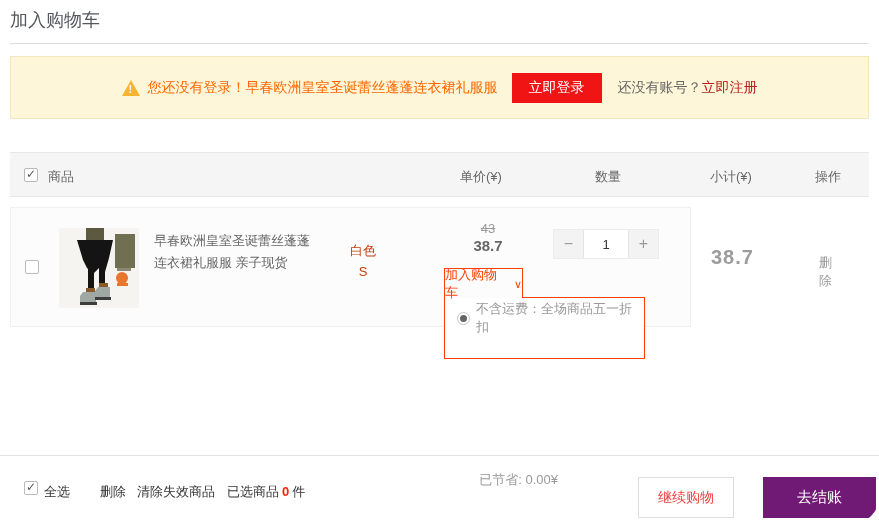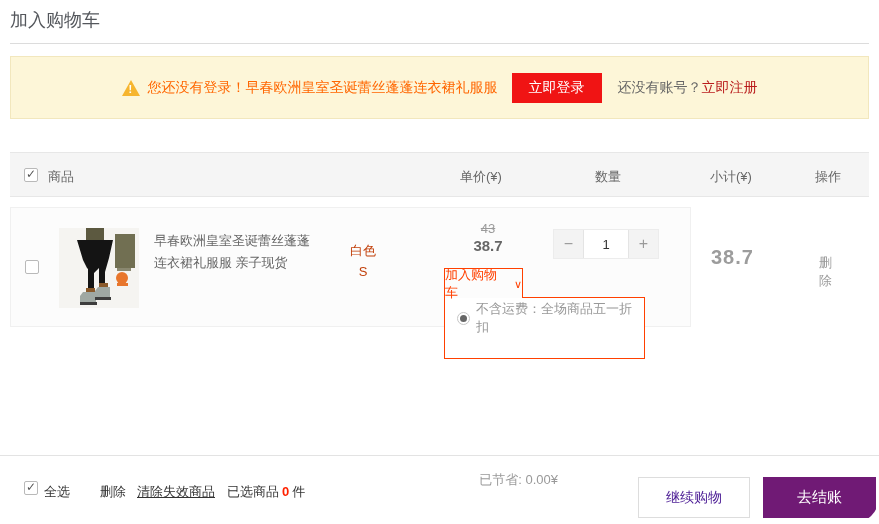--- a/index.html
+++ b/index.html
@@ -64,29 +64,29 @@
   .radio { width:13px; height:13px; border:1px solid #c6c6c6; border-radius:50%; background:#fff;
     display:inline-flex; align-items:center; justify-content:center; flex:0 0 auto; }
   .radio.selected::after { content:""; width:7px; height:7px; border-radius:50%; background:#666; }
 
   
   .footer { position:absolute; left:0; top:455px; width:879px; height:69px; background:#fff;
     border-top:1px solid #e3e3e3; font-size:13px; }
   .footer .f-cb { position:absolute; left:24px; top:25px; }
   .f-selectall { position:absolute; left:44px; top:27px; color:#333; cursor:pointer; }
   .f-delete { position:absolute; left:100px; top:27px; color:#333; cursor:pointer; }
-  .f-clear { position:absolute; left:137px; top:27px; color:#333; cursor:pointer;text-decoration:underline; }
+  .f-clear { position:absolute; left:137px; top:27px; color:#333; cursor:pointer; }
   .f-selected { position:absolute; left:227px; top:27px; color:#333; }
   .f-selected .count { color:#ff2200; font-weight:bold; margin:0 3px; }
   .totals { position:absolute; right:321px; top:14px; text-align:right; line-height:20px; }
   .total-line { color:#333; }
   .total-line .val { color:#ff4400; }
   .saved-line { color:#999; }
-  .continue-btn { position:absolute; left:638px; top:21px; width:112px; height:41px;
-    background:#fff; border:1px solid #ddd; color:#4c1d95; font-size:14px; cursor:pointer; }
+  .continue-btn { position:absolute; left:638px; top:21px; width:96px; height:41px;
+    background:#fff; border:1px solid #ddd; color:#ef4444; font-size:14px; cursor:pointer; }
   .checkout-btn { position:absolute; left:763px; top:21px; width:113px; height:41px;
     background:#701a75; border:none; color:#fff; font-size:15px; cursor:pointer; }
 </style>
 </head>
 <body>
 
 <div class="stage">
 
   <div class="page-title">加入购物车</div>
   <div class="top-divider"></div>

